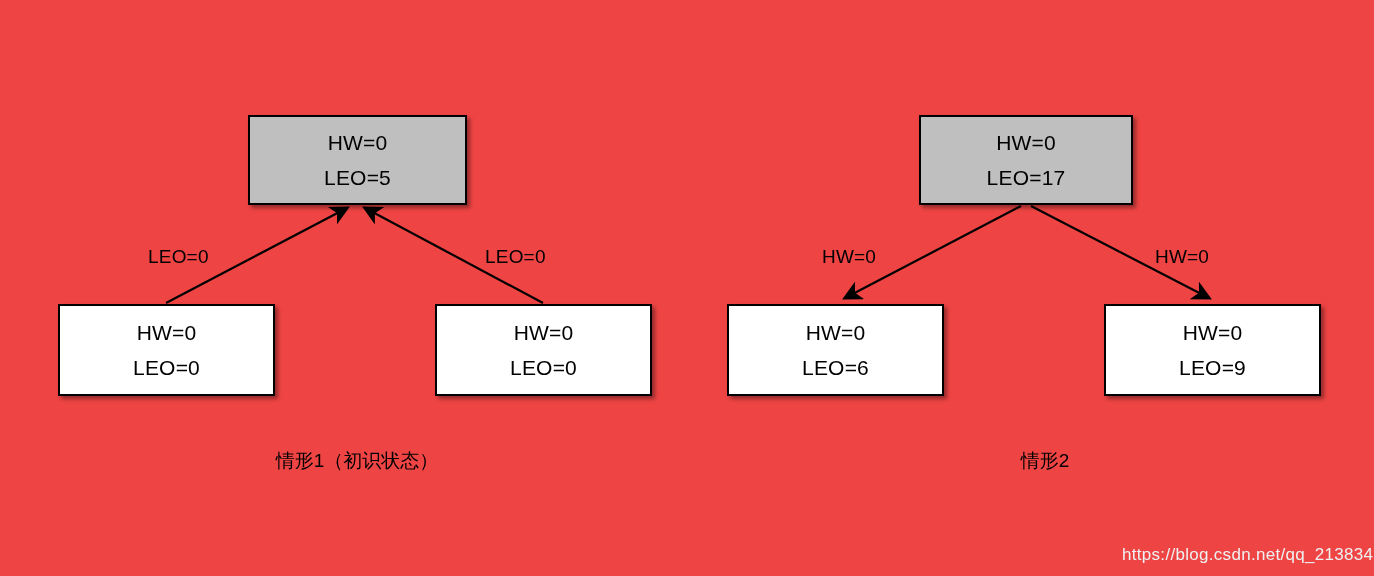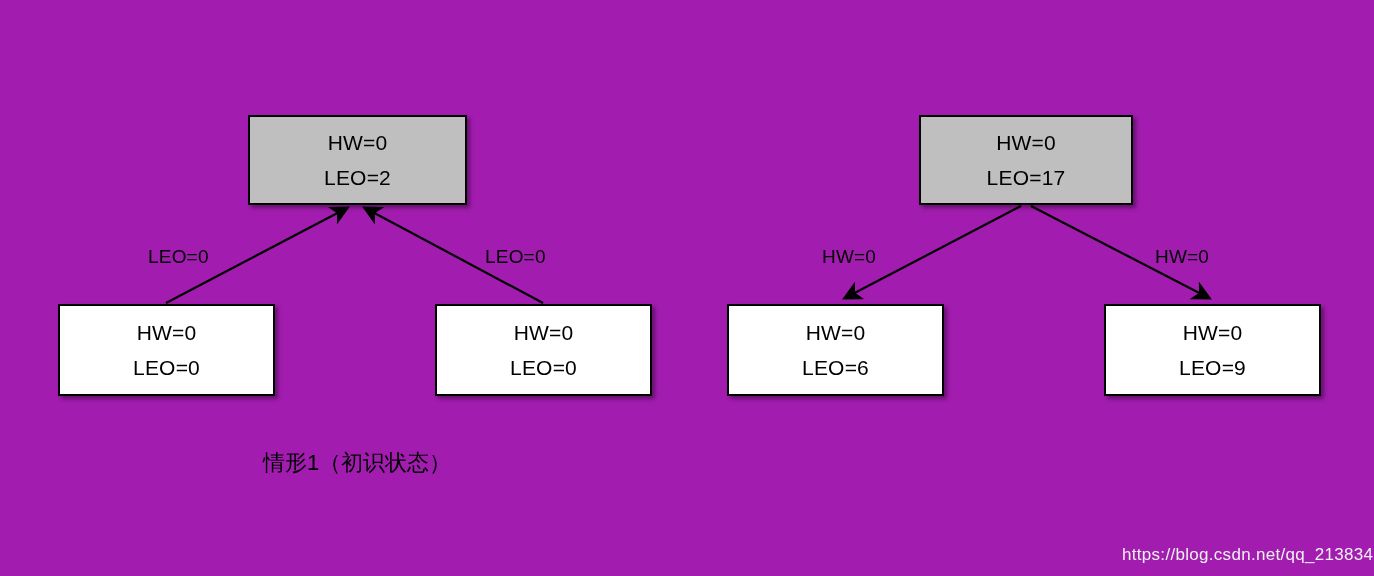--- a/index.html
+++ b/index.html
@@ -4,21 +4,21 @@
 <style>
   html, body {
     margin: 0;
     padding: 0;
     background: #ffffff;
   }
   #canvas {
     position: relative;
     width: 1374px;
     height: 576px;
-    background: #a21caf;
+    background: #ef4444;
     overflow: hidden;
     font-family: "Liberation Sans", "DejaVu Sans", sans-serif;
   }
   .edges {
     position: absolute;
     left: 0;
     top: 0;
     width: 1374px;
     height: 576px;
     pointer-events: none;
@@ -48,21 +48,21 @@
 
   .edge-label {
     position: absolute;
     font-size: 19px;
     color: #000000;
     white-space: nowrap;
     letter-spacing: 0.2px;
   }
   .caption {
     position: absolute;
-    font-size: 22px;
+    font-size: 19px;
     color: #000000;
     white-space: nowrap;
     text-align: center;
   }
   .watermark {
     position: absolute;
     font-size: 17px;
     color: #eef0f1;
     white-space: nowrap;
     letter-spacing: 0.3px;
@@ -85,21 +85,21 @@
 
     <line x1="166" y1="303" x2="347" y2="208" stroke="#000000" stroke-width="2.2" marker-end="url(#arrow-up)"></line>
     <line x1="543" y1="303" x2="365" y2="208" stroke="#000000" stroke-width="2.2" marker-end="url(#arrow-up)"></line>
 
     <line x1="1021" y1="206" x2="845" y2="298" stroke="#000000" stroke-width="2.2" marker-end="url(#arrow-down)"></line>
     <line x1="1031" y1="206" x2="1209" y2="298" stroke="#000000" stroke-width="2.2" marker-end="url(#arrow-down)"></line>
   </svg>
 
   <div class="node gray" style="left:248px; top:115px; width:219px; height:90px;">
     <span class="line first">HW=0</span>
-    <span class="line">LEO=2</span>
+    <span class="line">LEO=5</span>
   </div>
 
   <div class="node" style="left:58px; top:304px; width:217px; height:92px;">
     <span class="line first">HW=0</span>
     <span class="line">LEO=0</span>
   </div>
 
   <div class="node" style="left:435px; top:304px; width:217px; height:92px;">
     <span class="line first">HW=0</span>
     <span class="line">LEO=0</span>
@@ -121,16 +121,17 @@
   </div>
 
   <div class="node" style="left:1104px; top:304px; width:217px; height:92px;">
     <span class="line first">HW=0</span>
     <span class="line">LEO=9</span>
   </div>
 
   <span class="edge-label" style="left:822px; top:246px;">HW=0</span>
   <span class="edge-label" style="left:1155px; top:246px;">HW=0</span>
 
+  <span class="caption" style="left:965px; top:448px; width:160px;">情形2</span>
 
   <span class="watermark" style="left:1122px; top:545px;">https://blog.csdn.net/qq_21383435</span>
 
 </div>
 
 </body></html>

